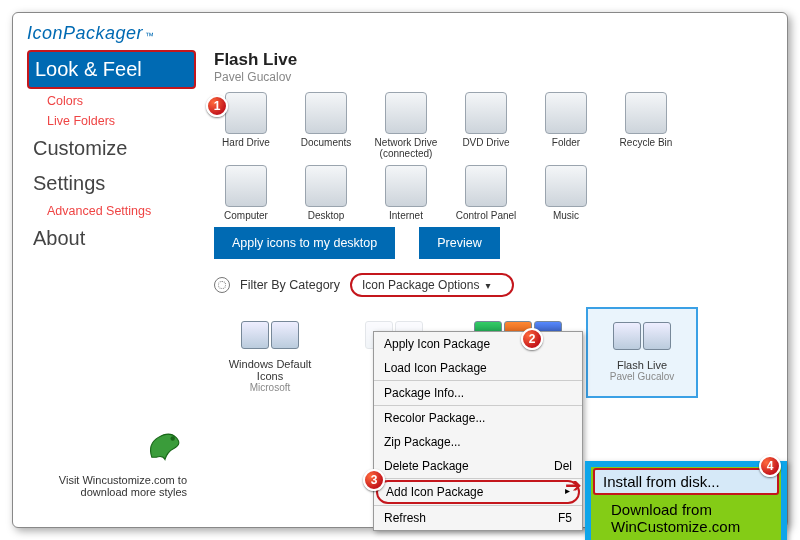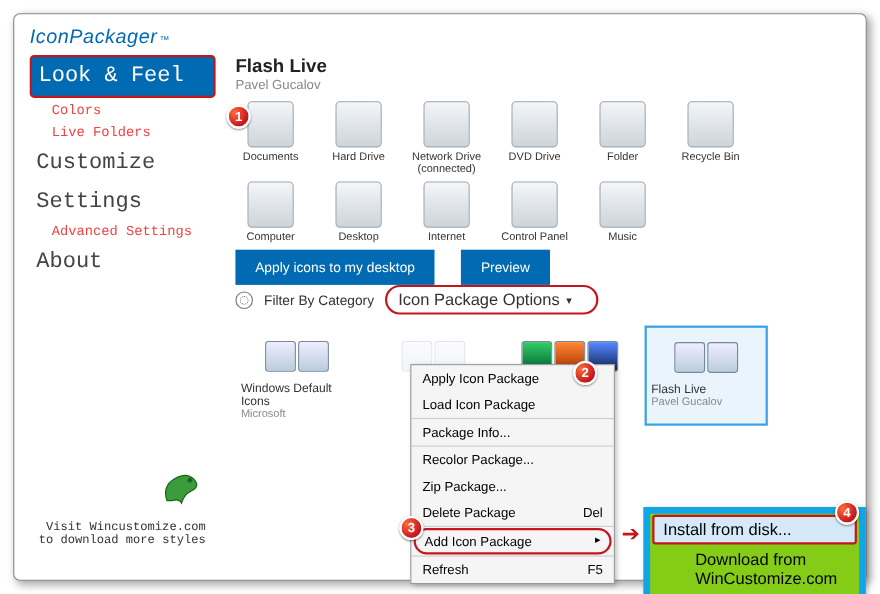--- a/index.html
+++ b/index.html
@@ -1,52 +1,52 @@
 <!DOCTYPE html>
 <html><head>
 <meta charset="utf-8">
 <style>
 * { box-sizing: border-box; margin: 0; padding: 0; }
 body { font-family: "Segoe UI", Arial, sans-serif; background: #fff; padding: 12px; }
 .window { width: 776px; height: 516px; background: #fff; border: 1px solid #888; border-radius: 6px; box-shadow: 3px 3px 8px rgba(0,0,0,0.35); position: relative; overflow: visible; padding: 10px 14px; }
 .logo { font-size: 18px; font-style: italic; color: #006ab3; letter-spacing: .5px; margin-bottom: 6px; display:flex; align-items:baseline;}
 .logo .tm { font-size:9px; color:#006ab3; margin-left:2px;}
 .cols { display: flex; height: calc(100% - 30px); }
-.sidebar { width: 175px; flex-shrink: 0; padding-right: 6px; position: relative; font-family: Liberation Mono, monospace; }
+.sidebar { width: 175px; flex-shrink: 0; padding-right: 6px; position: relative; }
 .nav-main { font-size: 20px; color: #444; font-weight: 300; padding: 6px 6px; cursor: pointer; }
 .nav-main.active { background: #006ab3; color: #fff; border: 2.5px solid #c4161c; border-radius: 4px; margin-bottom:2px;}
 .nav-sub { font-size: 12.5px; color: #ef4444; padding: 3px 0 3px 20px; cursor: pointer; }
 .bottom-promo { position: absolute; bottom: 16px; width: 160px; text-align: right; font-size: 11px; color: #333; }
 .liz { width: 44px; height: 44px; margin: 0 auto 6px; }
 .main { flex: 1; padding-left: 12px; overflow: visible; position: relative; }
 .pack-title { font-size: 17px; font-weight: 600; color: #222; }
 .pack-author { font-size: 12px; color: #888; margin-bottom: 8px; }
 .icons-row { display: flex; gap: 16px; margin-bottom: 6px; }
 .icon-cell { width: 64px; text-align: center; font-size: 10px; color: #333; }
 .ic { width: 42px; height: 42px; margin: 0 auto 3px; background: linear-gradient(#f4f6f8,#cdd4db); border: 1px solid #9aa4ae; border-radius: 4px; position:relative; }
 .btn-row { margin-top: 6px; display:flex; gap:24px; }
 .btn { background:#006ab3; color:#fff; border:none; font-size:12.5px; padding:9px 18px; cursor:pointer; }
-.filter-row { font-size: 12.5px; color:#333; display:flex; align-items:center; gap:10px; position:relative;}
+.filter-row { margin-top: 14px; font-size: 12.5px; color:#333; display:flex; align-items:center; gap:10px; position:relative;}
 .filter-ic { width:16px; height:16px; border:1.5px solid #777; border-radius:50%; display:inline-block; position:relative;}
 .filter-ic::before{content:"";position:absolute;inset:3px;border:1px dotted #777;border-radius:50%;}
-.dd { border:2.5px solid #c4161c; border-radius:14px; padding:3px 22px 3px 10px; font-size:15px; background:#fff; display:inline-flex; align-items:center; cursor:pointer; position:relative;text-align:center;}
+.dd { border:2.5px solid #c4161c; border-radius:14px; padding:3px 22px 3px 10px; font-size:12px; background:#fff; display:inline-flex; align-items:center; cursor:pointer; position:relative;text-align:center;}
 .dd::after{content:"▾"; font-size:10px; margin-left:6px;}
 .themes { margin-top:10px; display:flex; gap:12px; }
-.theme { width:112px; text-align:left; font-size:11px; color:#333; padding:4px; border:1px solid transparent;}
+.theme { width:112px; text-align:center; font-size:11px; color:#333; padding:4px; border:1px solid transparent;}
 .theme.selected { border:2px solid #3aa0e5; background:#eaf4fc;}
 .theme .thumbs { height:46px; display:flex; align-items:center; justify-content:center; gap:2px;}
 .theme .thumbs .t { width:28px;height:28px;background:linear-gradient(#eef,#bcd);border:1px solid #789;border-radius:3px;}
 .theme .auth{font-size:10px;color:#888;}
-.menu { position:absolute; left:360px; top:318px; width:186px; background:#f5f5f5; border:1px solid #999; box-shadow:2px 2px 5px rgba(0,0,0,.3); font-size:12px; z-index:5;}
+.menu { position:absolute; left:360px; top:318px; width:210px; background:#f5f5f5; border:1px solid #999; box-shadow:2px 2px 5px rgba(0,0,0,.3); font-size:12px; z-index:5;}
 .menu .mi { padding:5px 10px; display:flex; justify-content:space-between; cursor:pointer;}
 .menu .sep { border-top:1px solid #ccc; margin:0;}
 .menu .mi.hl { border:2.5px solid #c4161c; border-radius:12px; margin:1px 2px; padding:3px 8px;}
 .menu .mi.hl::after{content:"▸"; font-size:10px;}
 .submenu { position:absolute; left:572px; top:448px; width:202px; background:#84cc16; border:6px solid #0ea5e9; box-shadow:2px 2px 5px rgba(0,0,0,.3); font-size:15px; z-index:6;}
-.submenu .mi{padding:5px 2px;cursor:pointer;margin-left:39px;}
+.submenu .mi{padding:5px 20px;cursor:pointer;}
 .submenu .mi.hl{background:#d6e9f8;border:2.5px solid #c4161c;border-radius:3px;margin:1px 2px;padding:3px 8px;}
 .arrow{position:absolute;left:552px;top:460px;z-index:7;color:#c4161c;font-size:20px;pointer-events:none;}
 .badge{position:absolute;width:22px;height:22px;background:radial-gradient(circle at 30% 30%,#ff6a3c,#c4161c 70%);border:2px solid #fff;border-radius:50%;color:#fff;font-size:12px;font-weight:bold;display:flex;align-items:center;justify-content:center;box-shadow:0 1px 2px rgba(0,0,0,.5);z-index:10;}
 .b1{left:193px;top:82px;} .b2{left:508px;top:315px;} .b3{left:350px;top:456px;} .b4{left:746px;top:442px;}
 </style>
 </head>
 <body>
 
 <div class="window">
   <div class="logo">
@@ -69,22 +69,22 @@
           </svg>
         <div>Visit Wincustomize.com to download more styles</div>
       </div>
     </div>
 
     <div class="main">
       <div class="pack-title">Flash Live</div>
       <div class="pack-author">Pavel Gucalov</div>
 
       <div class="icons-row">
+        <div class="icon-cell"><div class="ic"></div><span>Hard Drive</span></div>
         <div class="icon-cell"><div class="ic"></div><span>Documents</span></div>
-        <div class="icon-cell"><div class="ic"></div><span>Hard Drive</span></div>
         <div class="icon-cell"><div class="ic"></div><span>Network Drive (connected)</span></div>
         <div class="icon-cell"><div class="ic"></div><span>DVD Drive</span></div>
         <div class="icon-cell"><div class="ic"></div><span>Folder</span></div>
         <div class="icon-cell"><div class="ic"></div><span>Recycle Bin</span></div>
       </div>
       <div class="icons-row">
         <div class="icon-cell"><div class="ic"></div><span>Computer</span></div>
         <div class="icon-cell"><div class="ic"></div><span>Desktop</span></div>
         <div class="icon-cell"><div class="ic"></div><span>Internet</span></div>
         <div class="icon-cell"><div class="ic"></div><span>Control Panel</span></div>

